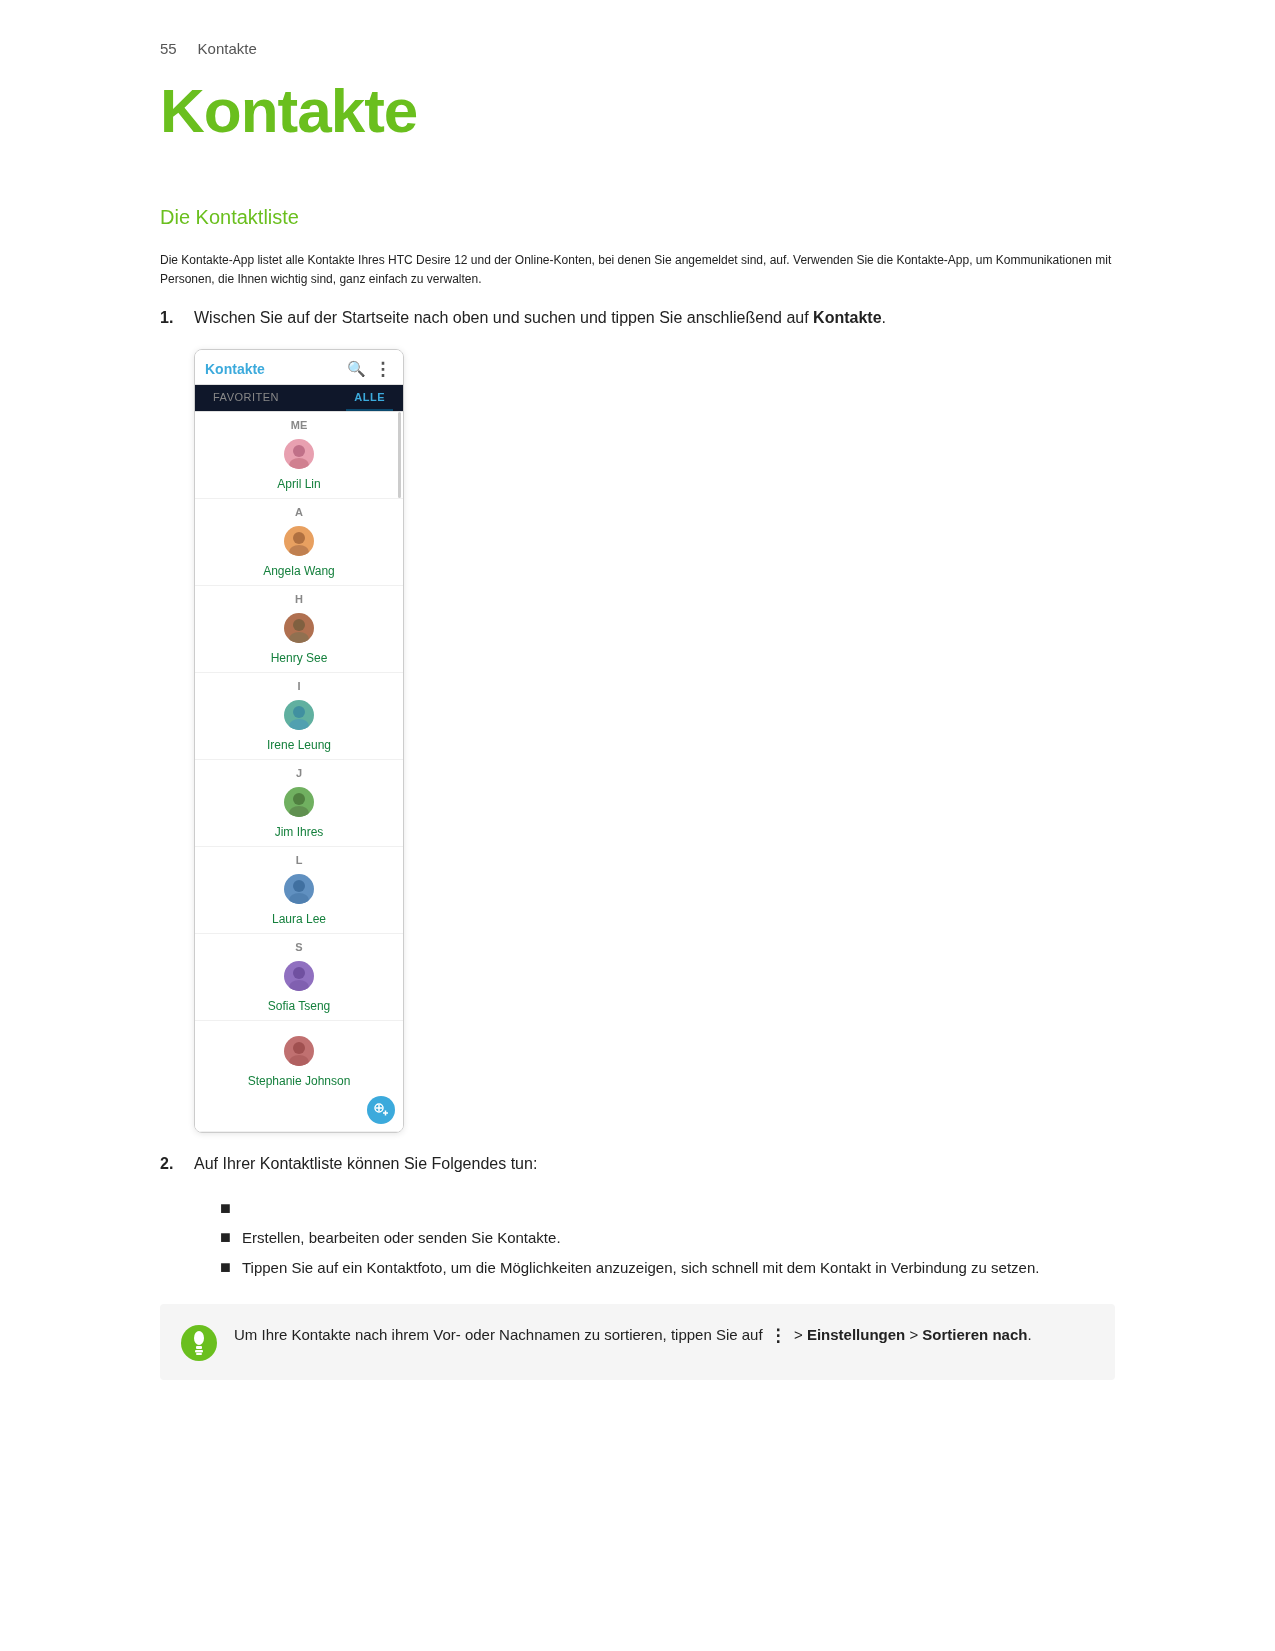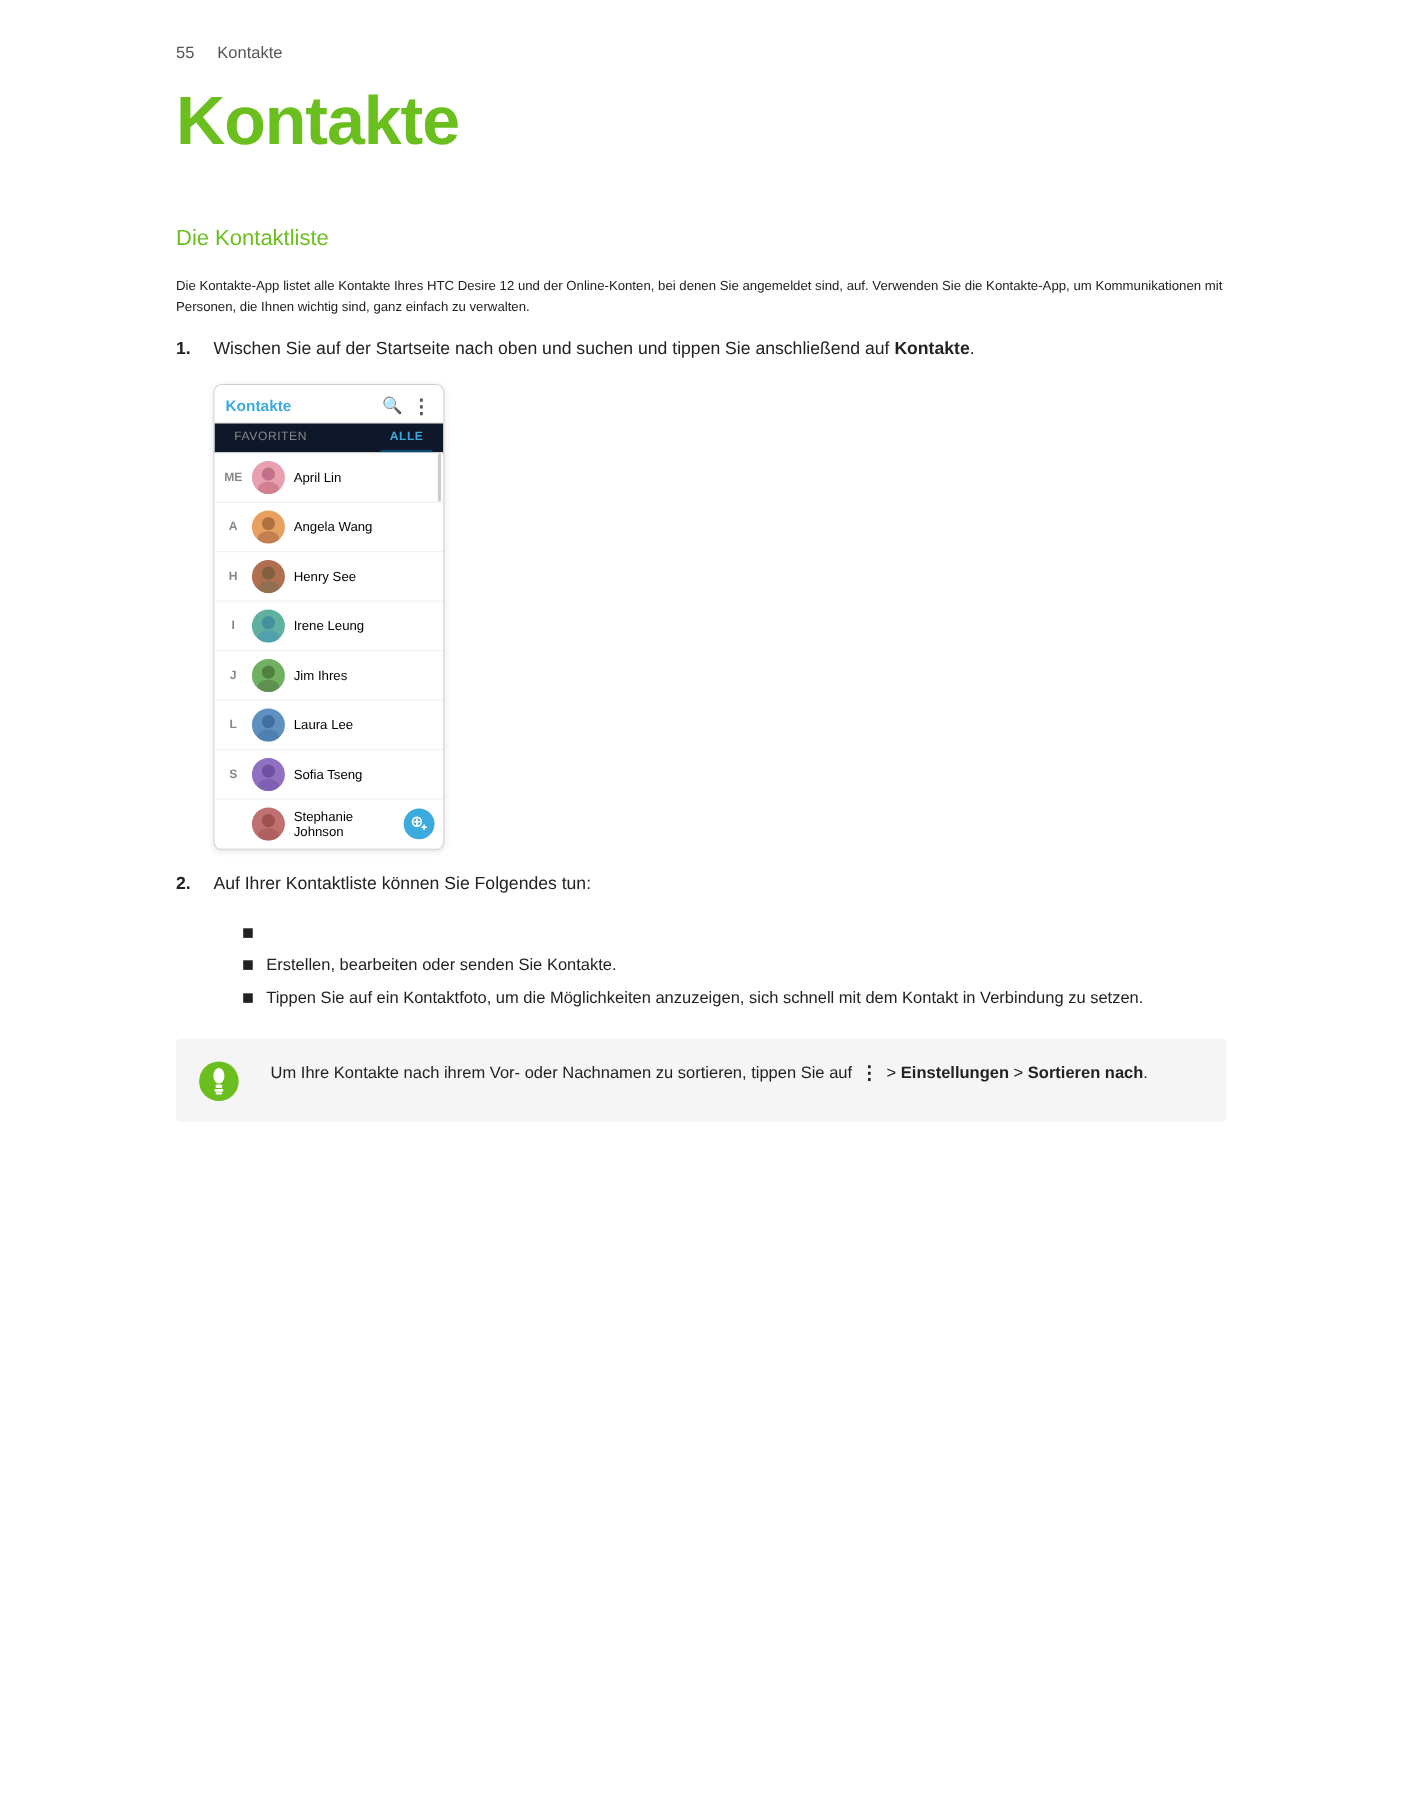--- a/index.html
+++ b/index.html
@@ -109,20 +109,21 @@
     .contact-list {
       background: #fff;
     }
     .contact-row {
       display: flex;
       align-items: center;
       padding: 7px 8px;
       border-bottom: 1px solid #f0f0f0;
       gap: 8px;
       position: relative;
+      flex-direction: column;
     }
     .contact-section-letter {
       font-size: 11px;
       color: #888;
       width: 18px;
       min-width: 18px;
       text-align: center;
       font-weight: 600;
     }
     .contact-avatar {
@@ -133,21 +134,21 @@
       align-items: center;
       justify-content: center;
       font-size: 13px;
       font-weight: 700;
       color: #fff;
       flex-shrink: 0;
       overflow: hidden;
     }
     .contact-name {
       font-size: 12px;
-      color: #000000;
+      color: #15803d;
       flex: 1;
     }
     .scrollbar-indicator {
       position: absolute;
       right: 2px;
       top: 0;
       width: 3px;
       height: 100%;
       background: #ccc;
       border-radius: 2px;
@@ -185,21 +186,21 @@
       line-height: 1.3;
       min-width: 14px;
     }
     
     .tip-box {
       background: #f5f5f5;
       border-radius: 4px;
       padding: 18px 20px;
       display: flex;
       align-items: flex-start;
-      gap: 28px;
+      gap: 16px;
       margin-top: 24px;
     }
     .tip-icon {
       width: 38px;
       height: 38px;
       flex-shrink: 0;
       margin-top: 2px;
     }
     .tip-text {
       font-family: Arial, Helvetica, sans-serif;

